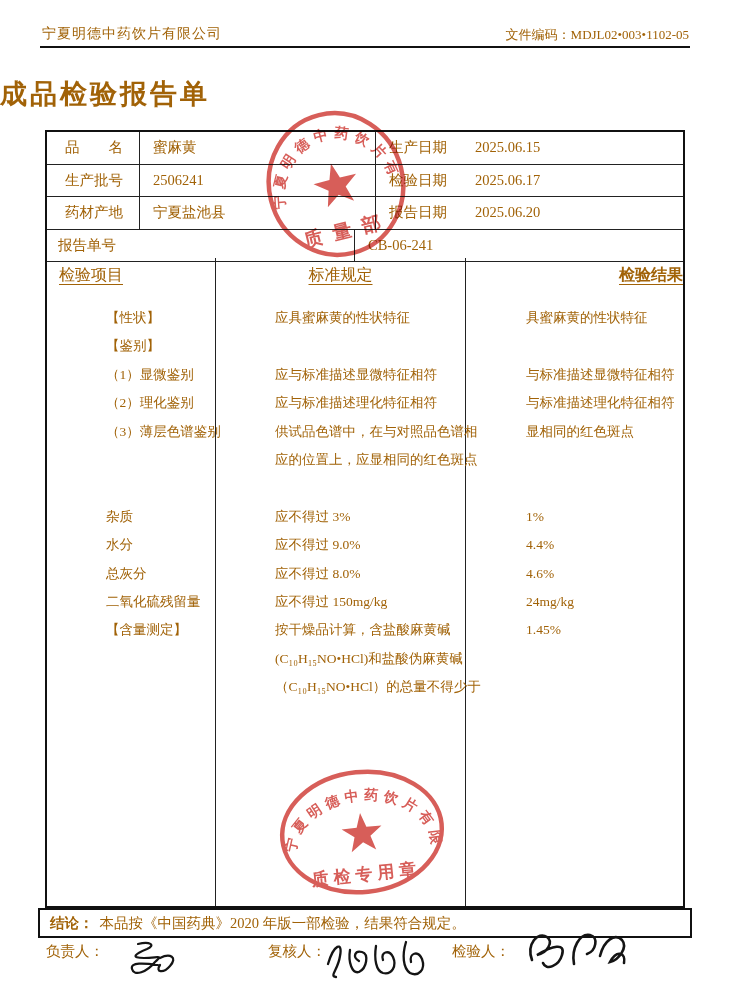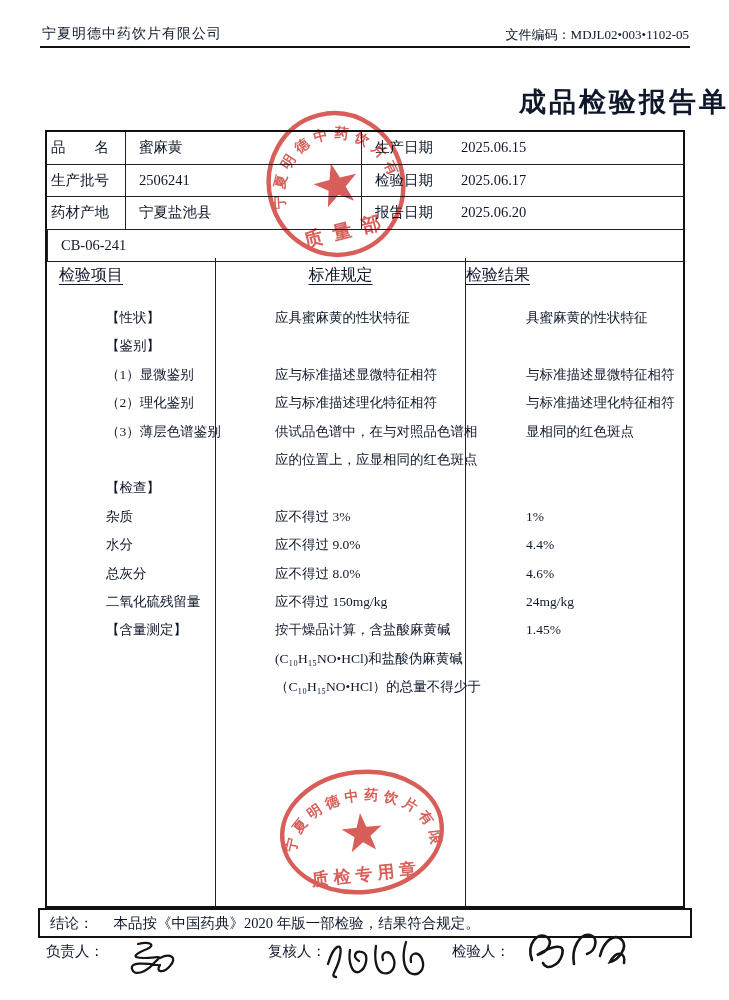--- a/index.html
+++ b/index.html
@@ -1,63 +1,63 @@
 <!DOCTYPE html>
 <html><head>
 <meta charset="utf-8">
 <style>
   html,body { margin:0; padding:0; background:#ffffff; }
   .page {
     position:relative; width:729px; height:1000px; background:#ffffff;
-    color:#0f172a; font-family:"Liberation Serif","DejaVu Serif",serif;
+    color:#a16207; font-family:"Liberation Serif","DejaVu Serif",serif;
     overflow:hidden;
   }
   .abs { position:absolute; }
 
   
   .hdr-company { left:42px; top:25px; font-size:14px; letter-spacing:1px; }
   .hdr-code    { right:40px; top:26px; font-size:13px; }
   .hdr-rule    { left:40px; top:46px; width:650px; height:0; border-bottom:2px solid #111; }
 
   
-  .doc-title { left:0; top:84px; width:729px; text-align:right;
+  .doc-title { left:0; top:76px; width:729px; text-align:left;
                font-size:27px; font-weight:bold; letter-spacing:3px; }
 
   
   .tbl { left:45px; top:130px; width:640px; height:778px;
          border:2px solid #111; box-sizing:border-box; }
 
   .info-row { position:relative; height:31.5px; border-bottom:1px solid #222;
               display:flex; align-items:center; font-size:14.5px; }
-  .c-label  { width:74px;  padding-left:4px; box-sizing:content-box; }
+  .c-label  { width:74px;  padding-left:18px; box-sizing:content-box; }
   .c-val1   { width:222px; padding-left:13px; border-left:1px solid #222; align-self:stretch; display:flex; align-items:center; }
   .c-right  { flex:1; padding-left:13px; border-left:1px solid #222; align-self:stretch; display:flex; align-items:center; }
   .c-label2 { width:86px; }
   .info-row-last .c-wide { width:296px; padding-left:11px; }
 
   
   .main-sec { position:absolute; left:0; top:126px; right:0; bottom:0; }
   .vline { position:absolute; top:0; bottom:0; width:1px; background:#222; }
   .vline-1 { left:168px; } .vline-2 { left:418px; }
   .main-hdr { position:absolute; top:7px; left:0; right:0; height:22px; font-size:16px; }
   .mh-item { position:absolute; left:12px; text-decoration:underline; text-underline-offset:4px; }
   .mh-std  { position:absolute; left:169px; width:249px; text-align:center; text-decoration:underline; text-underline-offset:4px; }
-  .mh-res  { position:absolute; left:419px; right:6px; text-align:left; text-decoration:underline; text-underline-offset:4px; }
+  .mh-res  { position:absolute; left:419px; right:0; text-align:right; text-decoration:underline; text-underline-offset:4px;font-weight:bold; }
 
   .main-rows { position:absolute; top:46px; left:0; right:0; }
   .m-row { display:flex; height:28.4px; line-height:28.4px; font-size:13.5px; }
   .m-item { width:156px; padding-left:12px;margin-left:47px; }
   .m-std  { width:238px; padding-left:13px; }
   .m-res  { flex:1; padding-left:13px; }
 
   
   .concl { left:38px; top:908px; width:654px; height:30px; border:2px solid #111;
            box-sizing:border-box; display:flex; align-items:center;
            padding-left:10px; font-size:14.5px; background:transparent; }
-  .concl b { font-weight:normal; margin-right:20px; }
+  .concl b { font-weight:bold; margin-right:6px; }
 
   
   .sig-label { top:942px; font-size:14.5px; }
   .sig-svg { position:absolute; }
   .sig-svg path { stroke:#141414; fill:none; stroke-linecap:round; }
 
   
   .stamp { position:absolute; mix-blend-mode:multiply; opacity:0.85; }
   .stamp text { font-family:"Liberation Serif","DejaVu Serif",serif; }
 </style>
@@ -94,20 +94,21 @@
     </div>
     <div class="info-row">
       <div class="c-label">药材产地</div>
       <div class="c-val1">宁夏盐池县</div>
       <div class="c-right">
         <span class="c-label2">报告日期</span>
         <span>2025.06.20</span>
       </div>
     </div>
     <div class="info-row info-row-last">
+      <div class="c-label c-wide">报告单号</div>
       <div class="c-right">
         <span>CB-06-241</span>
       </div>
     </div>
 
     <div class="main-sec">
       <div class="vline vline-1"></div>
       <div class="vline vline-2"></div>
       <div class="main-hdr">
         <span class="mh-item">检验项目</span>
@@ -139,21 +140,20 @@
     <div class="m-item">（3）薄层色谱鉴别</div>
     <div class="m-std">供试品色谱中，在与对照品色谱相</div>
     <div class="m-res">显相同的红色斑点</div>
   </div>
           <div class="m-row">
     <div class="m-item"></div>
     <div class="m-std">应的位置上，应显相同的红色斑点</div>
     <div class="m-res"></div>
   </div>
           <div class="m-row">
-    <div class="m-item">【检查】</div>
     <div class="m-std"></div>
     <div class="m-res"></div>
   </div>
           <div class="m-row">
     <div class="m-item">杂质</div>
     <div class="m-std">应不得过 3%</div>
     <div class="m-res">1%</div>
   </div>
           <div class="m-row">
     <div class="m-item">水分</div>

